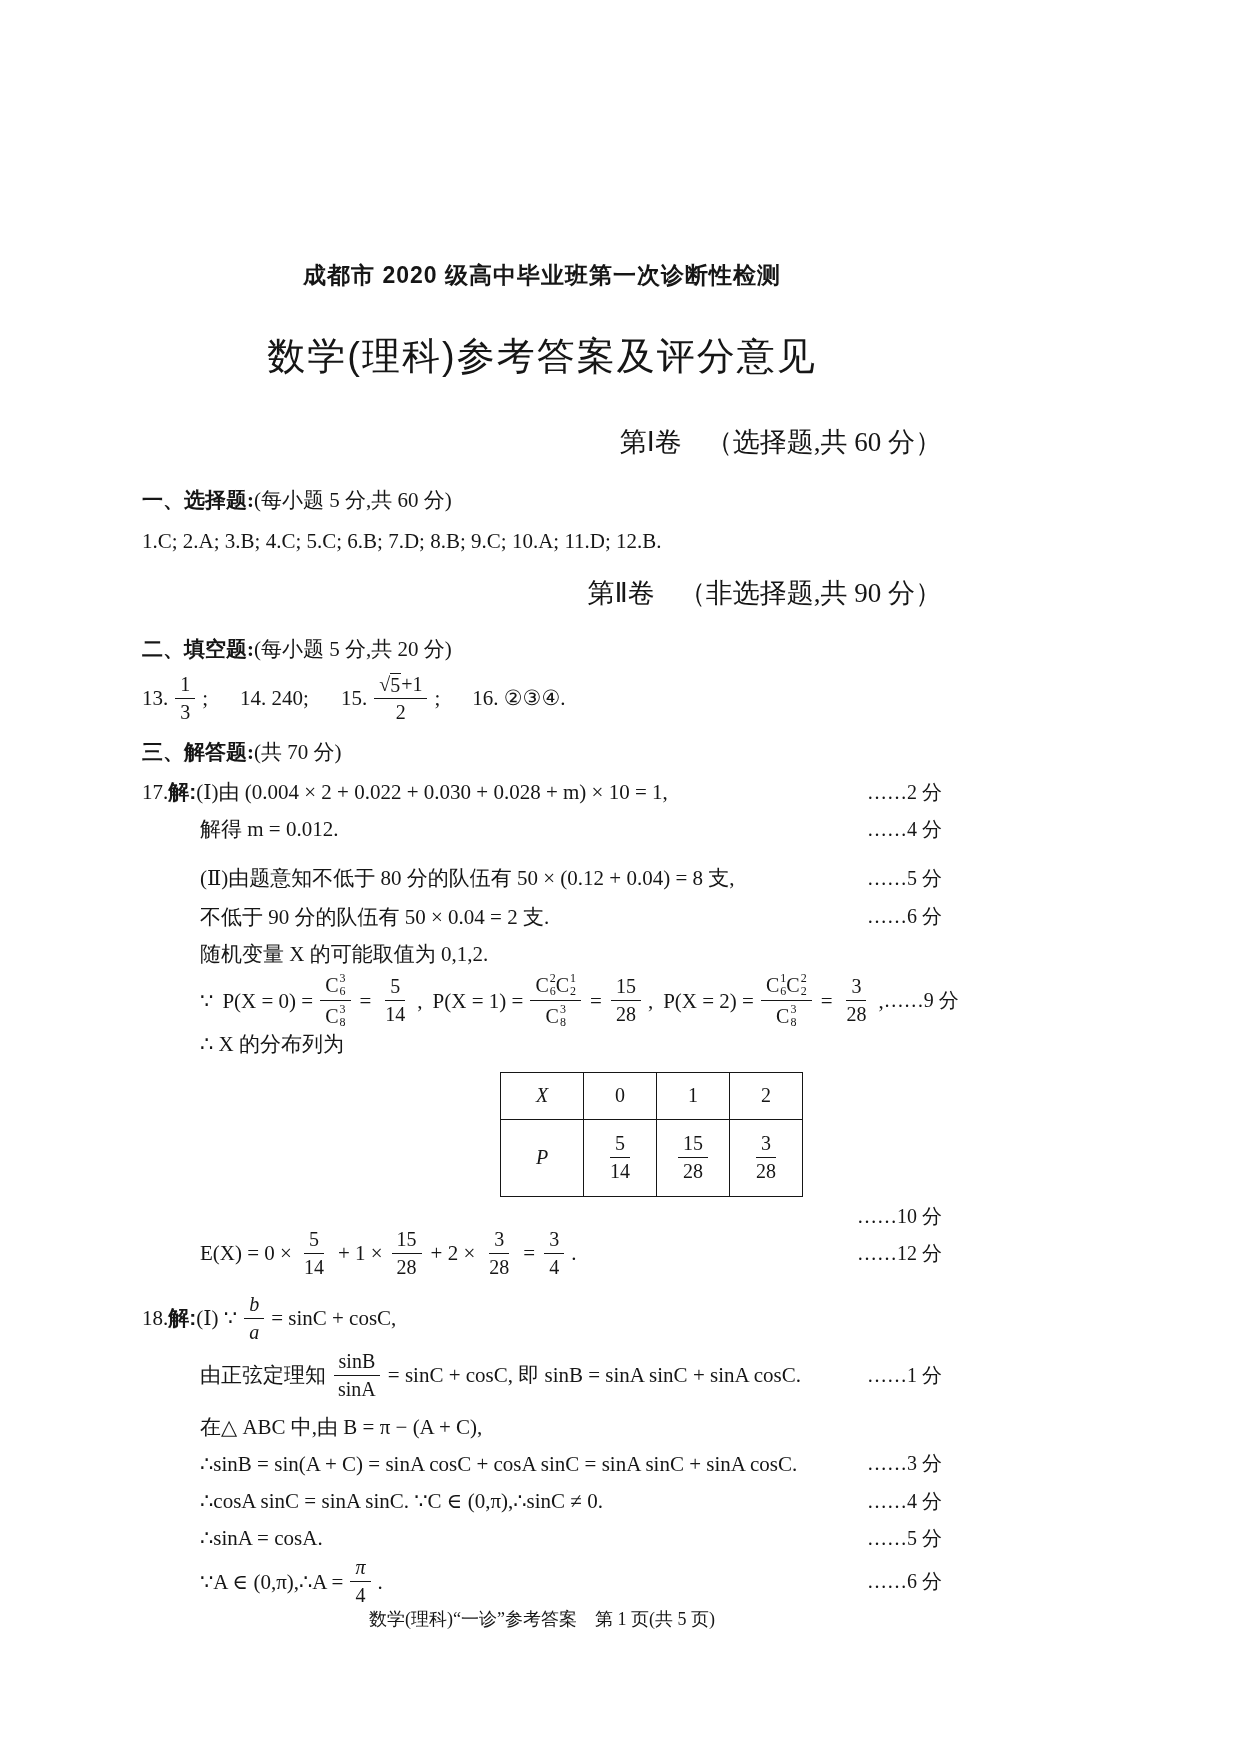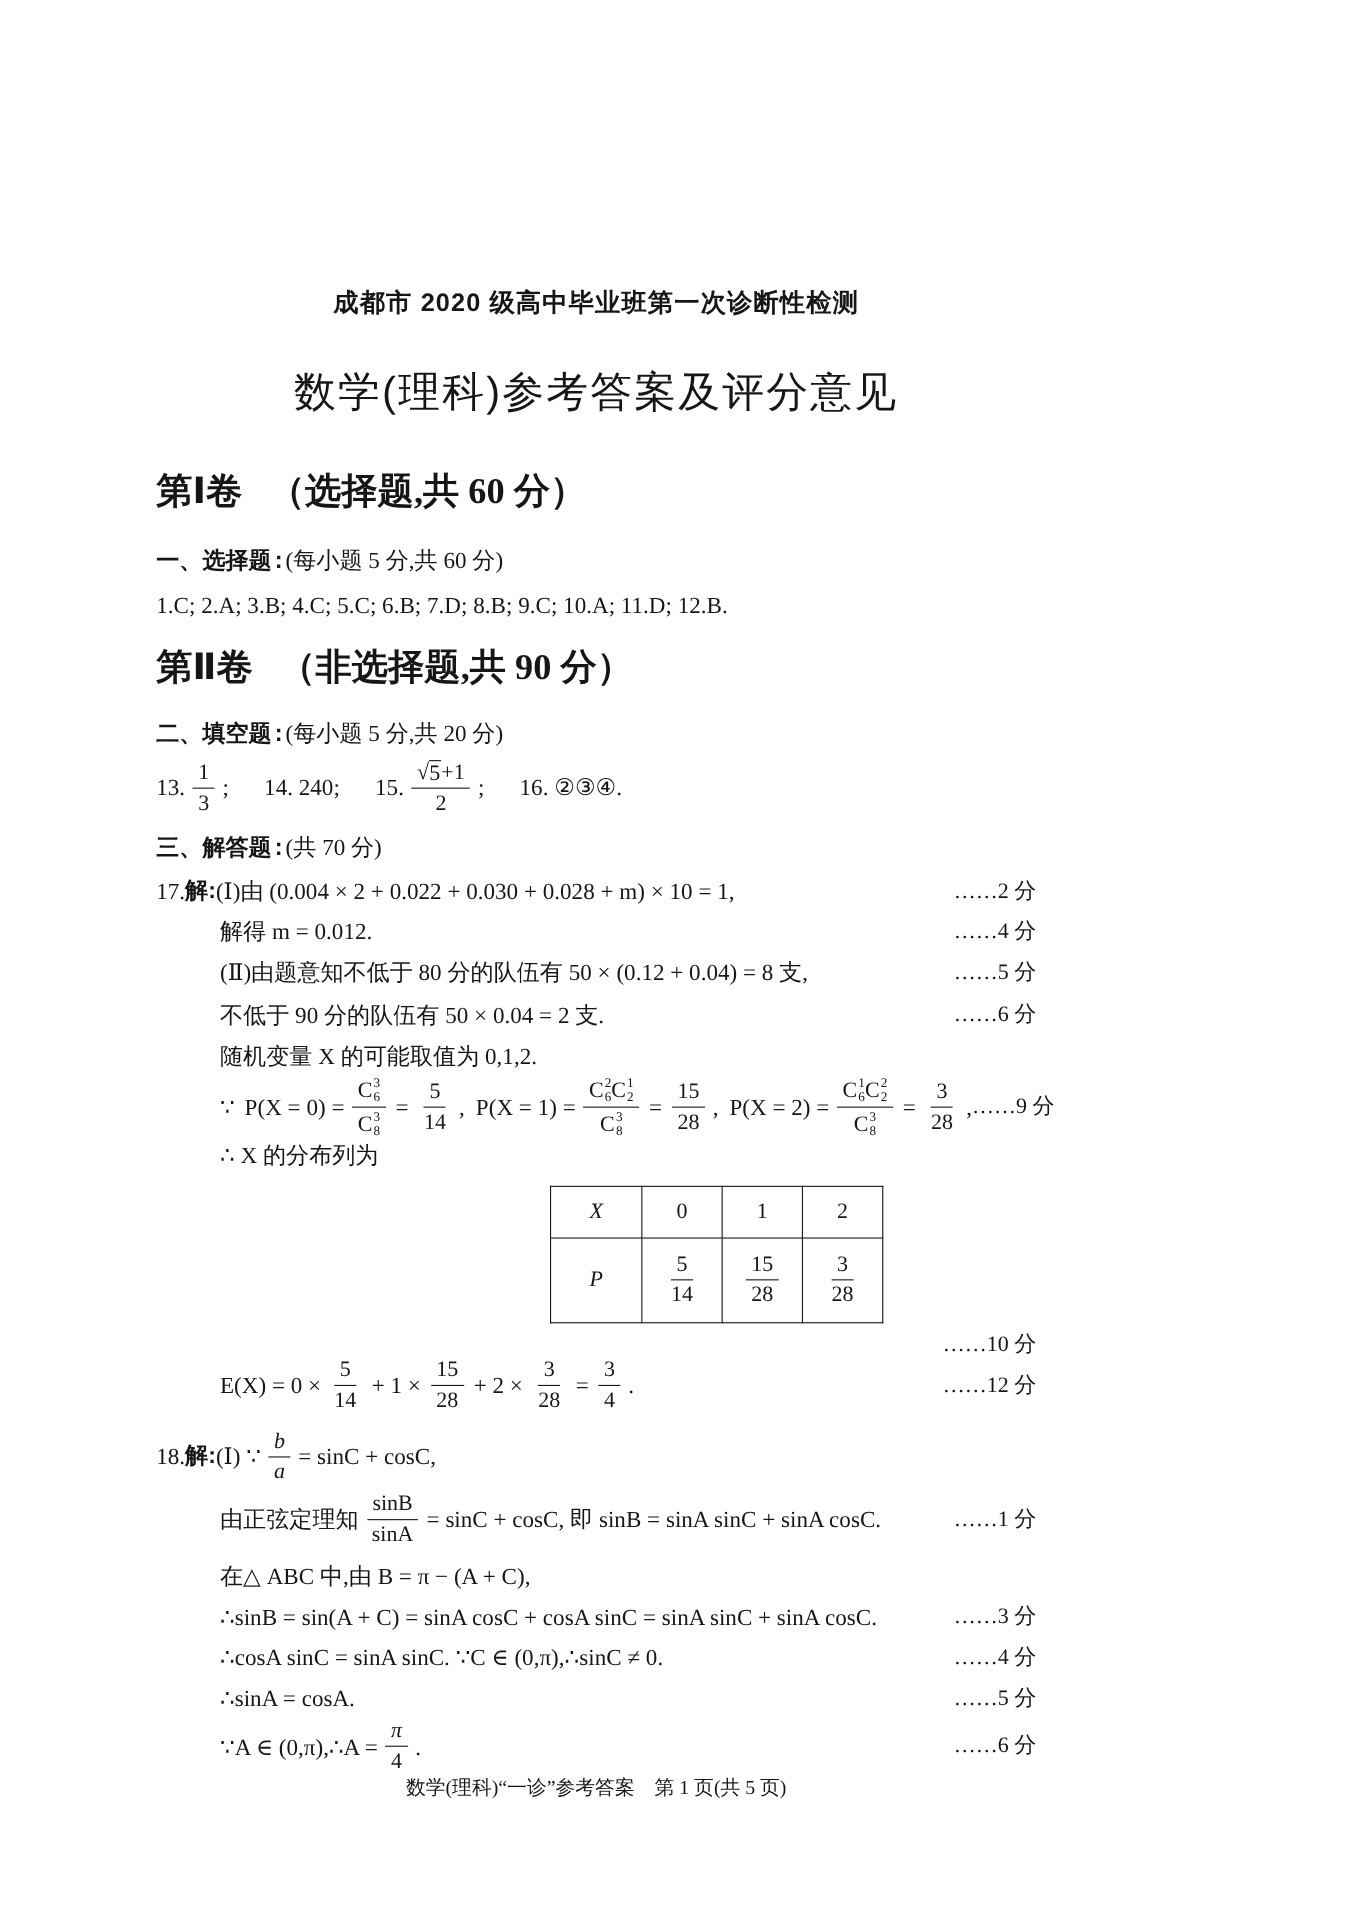--- a/index.html
+++ b/index.html
@@ -3,25 +3,25 @@
 <meta charset="utf-8">
 <style>
   html,body{margin:0;padding:0;background:#e8e8e8;}
   .page{position:relative;width:1240px;height:1754px;background:#ffffff;color:#161616;
         font-family:"Liberation Serif","DejaVu Serif",serif;overflow:hidden;margin:0 auto;}
   .content{position:absolute;left:142px;top:0;width:800px;}
   .h-exam{margin-top:260px;text-align:center;font-family:"Liberation Sans","DejaVu Sans",sans-serif;
           font-weight:bold;font-size:23px;letter-spacing:1px;}
   .h-main{margin-top:40px;text-align:center;font-family:"Liberation Sans","DejaVu Sans",sans-serif;
           font-weight:normal;font-size:38px;letter-spacing:2px;}
-  .h-part{margin-top:42px;text-align:left;font-weight:bold;font-size:33px;}
+  .h-part{margin-top:42px;text-align:right;font-weight:normal;font-size:27px;}
   .h-part .vol{font-family:"Liberation Sans","DejaVu Sans",sans-serif;}
   .h-part .vol-note{margin-left:24px;}
   .sec{font-size:21px;}
-  .sec .lbl{font-family:Liberation Mono, monospace;font-weight:bold;}
+  .sec .lbl{font-family:Liberation Serif, serif;font-weight:bold;}
   .line{display:flex;justify-content:space-between;align-items:center;font-size:21px;line-height:1.15;}
   .line .lt{display:inline-flex;align-items:center;flex-wrap:nowrap;white-space:nowrap;}
   .ind{padding-left:58px;}
   .score{font-size:20px;white-space:pre;flex:none;}
   .pre{white-space:pre;}
   .bold{font-weight:bold;font-family:"Liberation Sans","DejaVu Sans",sans-serif;}
   .frac{display:inline-flex;flex-direction:column;align-items:center;vertical-align:middle;
         margin:0 7px;font-size:20px;line-height:1.15;}
   .frac .num{display:inline-flex;align-items:flex-end;justify-content:center;
              border-bottom:1.6px solid #161616;padding:0 5px 2px;}
@@ -110,21 +110,21 @@
           <span>(Ⅰ)由 (0.004 × 2 + 0.022 + 0.030 + 0.028 + m) × 10 = 1,</span>
       </span>
       <span class="score">……2 分</span>
     </div>
 
     <div class="line ind" style="margin-top:13px">
       <span class="lt">解得 m = 0.012.</span>
       <span class="score">……4 分</span>
     </div>
 
-    <div class="line ind" style="margin-top:13px">
+    <div class="line ind" style="margin-top:25px">
       <span class="lt">(Ⅱ)由题意知不低于 80 分的队伍有 50 × (0.12 + 0.04) = 8 支,</span>
       <span class="score">……5 分</span>
     </div>
 
     <div class="line ind" style="margin-top:14px">
       <span class="lt">不低于 90 分的队伍有 50 × 0.04 = 2 支.</span>
       <span class="score">……6 分</span>
     </div>
 
     <div class="line ind" style="margin-top:13px">

